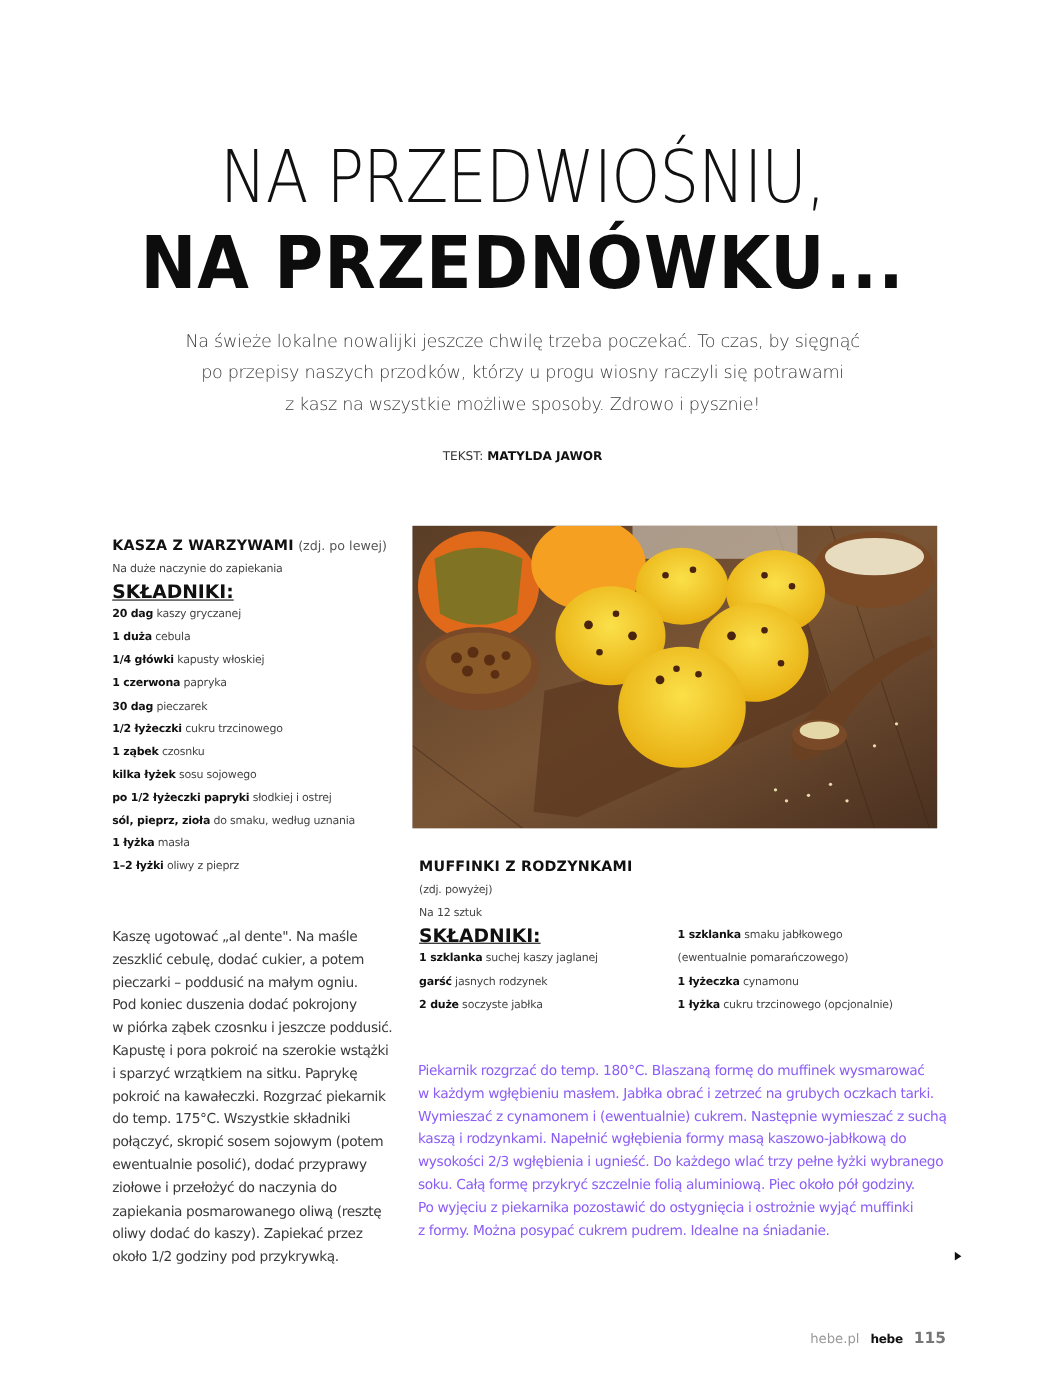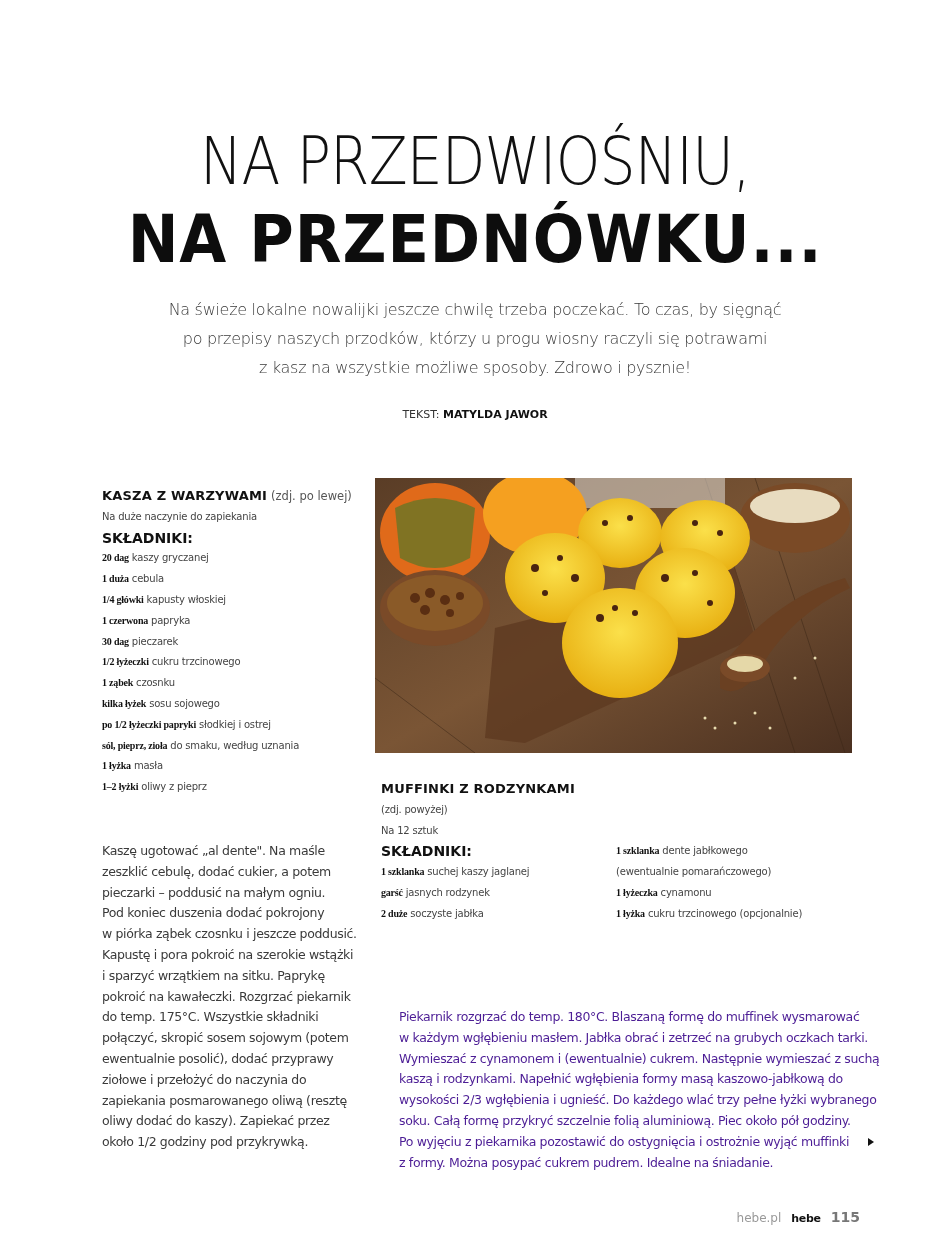--- a/index.html
+++ b/index.html
@@ -26,40 +26,40 @@
     .byline {
       position: absolute; left: 0; width: 950px; top: 408px; text-align: center;
       font-size: 11px; color: #333;
     }
     .byline b { font-weight: bold; color: #111; }
 
     .col-left { position: absolute; left: 102px; top: 486px; width: 270px; }
     .recipe-title { font-weight: bold; font-size: 13px; color: #111; letter-spacing: 0.2px; }
     .recipe-note { font-size: 11.5px; color: #555; font-weight: normal; letter-spacing: 0; }
     .line { font-size: 10px; line-height: 20.8px; color: #444; white-space: nowrap; letter-spacing: -0.2px; }
-    .line b { color: #111; font-weight: bold; font-family: Liberation Serif, serif; }
+    .line b { color: #111; font-weight: bold; }
     .header-line { font-size: 13px; line-height: 20.8px; }
-    .ing-label { font-weight: bold; font-size: 14px; line-height: 20.8px; color: #111; }
+    .ing-label { font-weight: bold; font-size: 17px; line-height: 20.8px; color: #111; text-decoration: underline; }
 
     .method-left {
       position: absolute; left: 102px; top: 841px; width: 260px;
       font-size: 12.5px; line-height: 20.8px; color: #3a3a3a; letter-spacing: -0.35px;
     }
     .method-left span { display: block; white-space: nowrap; }
 
     .photo {
       position: absolute; left: 375px; top: 478px; width: 477px; height: 275px; overflow: hidden;
       background: linear-gradient(160deg, #4a3424 0%, #6b4a30 40%, #3e2a1c 100%);
     }
     .col-right { position: absolute; left: 381px; top: 779px; width: 470px; }
     .ing-grid { display: flex; }
     .ing-col { width: 248px; }
     .method-right {
-      position: absolute; left: 399px; top: 963px; width: 480px;
-      font-size: 12.5px; line-height: 20.8px; color: #4c1d95; letter-spacing: -0.35px; margin-top: 44px;
+      position: absolute; left: 380px; top: 963px; width: 480px;
+      font-size: 12.5px; line-height: 20.8px; color: #8b5cf6; letter-spacing: -0.35px;
     }
     .method-right span { display: block; white-space: nowrap; }
 
     .arrow { position: absolute; left: 868px; top: 1138px; width: 0; height: 0;
       border-top: 4px solid transparent; border-bottom: 4px solid transparent; border-left: 6px solid #111; }
     .footer { position: absolute; right: 90px; top: 1209px; font-size: 12px; color: #999; display: flex; align-items: baseline; gap: 10px; text-align: center; }
     .footer .brand { color: #111; font-weight: bold; font-size: 11px; letter-spacing: -0.3px; }
     .footer .page { color: #777; font-size: 14px; font-weight: bold; }
   </style>
 </head>
@@ -201,21 +201,21 @@
   <div class="ing-grid">
     <div class="ing-col">
       <div class="ing-label">SKŁADNIKI:</div>
       <div id="r2-ing1">
           <div class="line"><b>1 szklanka</b> <span>suchej kaszy jaglanej</span></div>
           <div class="line"><b>garść</b> <span>jasnych rodzynek</span></div>
           <div class="line"><b>2 duże</b> <span>soczyste jabłka</span></div>
         </div>
     </div>
     <div class="ing-col" id="r2-ing2">
-        <div class="line"><b>1 szklanka</b> <span>dente jabłkowego</span></div>
+        <div class="line"><b>1 szklanka</b> <span>smaku jabłkowego</span></div>
         <div class="line"><span>(ewentualnie pomarańczowego)</span></div>
         <div class="line"><b>1 łyżeczka</b> <span>cynamonu</span></div>
         <div class="line"><b>1 łyżka</b> <span>cukru trzcinowego (opcjonalnie)</span></div>
       </div>
   </div>
 </div>
 
 <div class="method-right" id="r2-method">
     <span>Piekarnik rozgrzać do temp. 180°C. Blaszaną formę do muffinek wysmarować</span>
     <span>w każdym wgłębieniu masłem. Jabłka obrać i zetrzeć na grubych oczkach tarki.</span>

